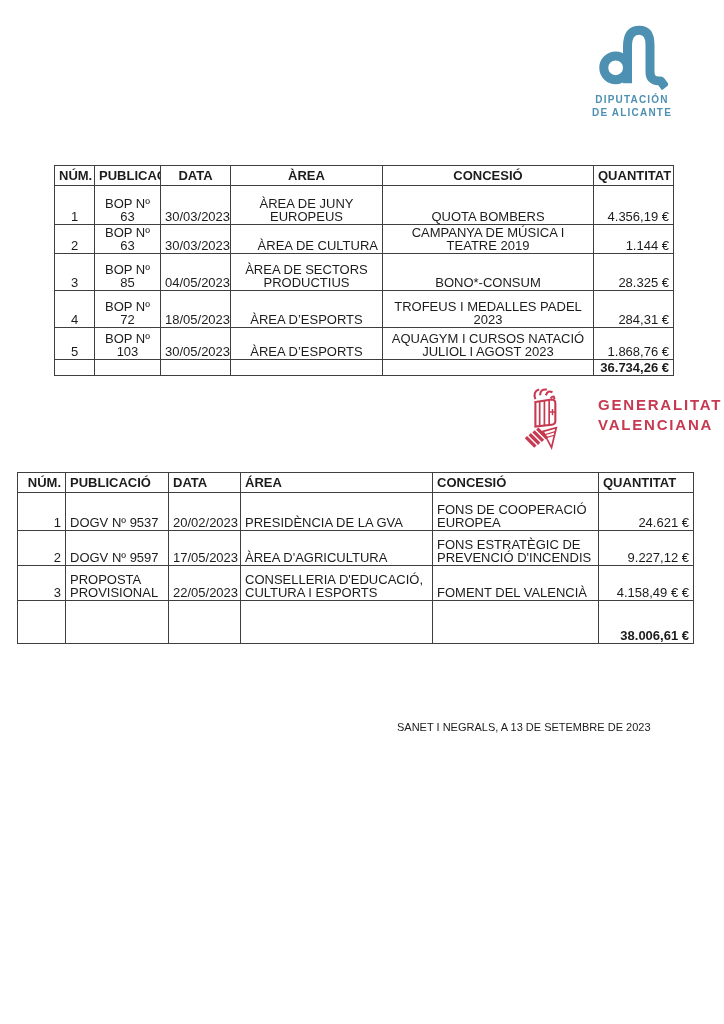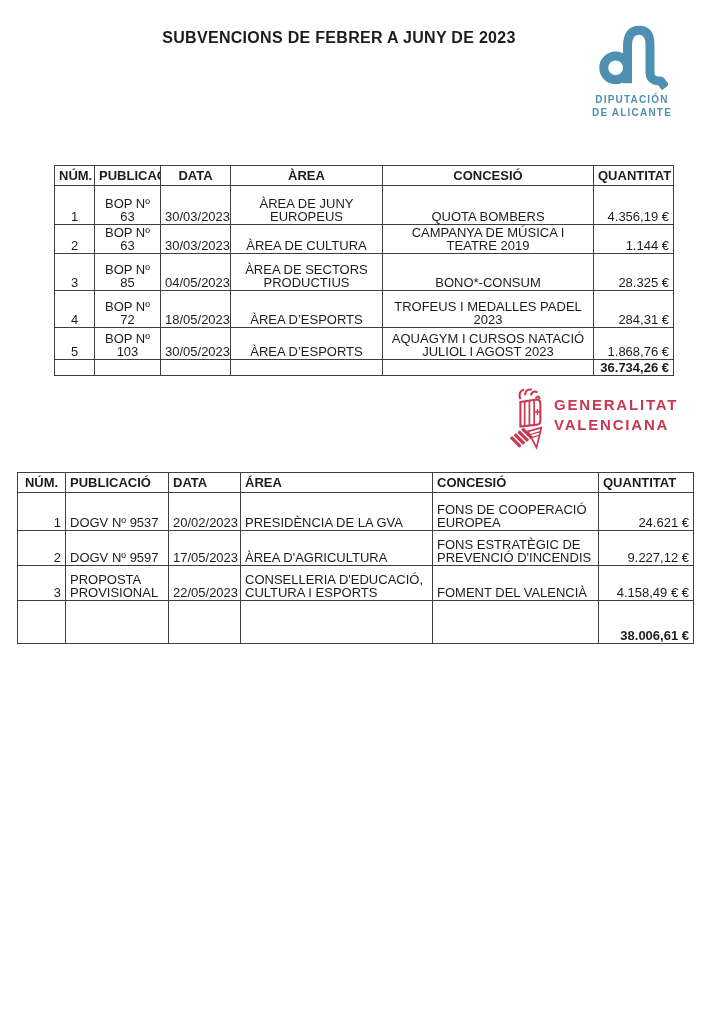--- a/index.html
+++ b/index.html
@@ -15,44 +15,43 @@
   }
   .doc-title{
     position:absolute;left:0;top:29px;width:678px;text-align:center;
     font-size:16px;font-weight:bold;letter-spacing:.3px;
   }
   
   .dip{position:absolute;left:580px;top:25px;width:104px;text-align:center;color:var(--blue);}
   .dip svg{display:block;margin:0 auto 2px auto;}
   .dip-line{font-size:10px;font-weight:bold;letter-spacing:1.2px;line-height:13px;}
   
-  .gva{position:absolute;left:509px;top:386px;display:flex;color:var(--red);}
+  .gva{position:absolute;left:524px;top:386px;display:flex;color:var(--red);gap:29px;}
   .gva svg{display:block;}
   .gva-text{margin-left:7px;padding-top:9px;}
   .gva-line{font-size:15px;font-weight:bold;letter-spacing:1.8px;line-height:20px;}
   
   table{position:absolute;border-collapse:collapse;table-layout:fixed;font-size:13px;line-height:13px;color:var(--text);}
   td{border:1px solid var(--grid);padding:1px 4px;vertical-align:bottom;overflow:hidden;}
   tr.hrow td{vertical-align:middle;font-weight:bold;}
   .t1{left:54px;top:165px;width:619px;}
   .t2{left:17px;top:472px;width:676px;}
   .t1 td{text-align:center;}
   .t2 td{text-align:left;}
   .t2 td.ncol{text-align:right;}
   td.qcol{text-align:right;}
-  td.left{text-align:center;}
+  td.left{text-align:right;}
   td.total{font-weight:bold;text-align:right;}
   .footer{position:absolute;left:397px;top:721px;font-size:11px;}
 </style>
 </head>
 <body>
 
 <div id="page">
 
-  <div class="doc-title">SUBVENCIONS DE FEBRER A JUNY DE 2023</div>
 
   <div class="dip">
     <svg width="72" height="66" viewBox="0 0 88 80" aria-hidden="true">
       <g stroke="currentColor" stroke-width="11" fill="none" stroke-linejoin="round">
         <circle cx="24" cy="52" r="14.5"></circle>
         <path d="M 38.5,71 L 38.5,26 Q 38.5,6 53,6 Q 66,6 66,24 L 66,57 Q 66,68 77,68 L 79,68 L 85,76"></path>
       </g>
     </svg>
     <div class="dip-line">DIPUTACIÓN</div>
     <div class="dip-line">DE ALICANTE</div>
@@ -191,14 +190,15 @@
       <td></td>
       <td></td>
       <td></td>
       <td></td>
       <td></td>
       <td class="total">38.006,61 €</td>
     </tr>
   </tbody>
     </table>
 
+  <div class="footer">SANET I NEGRALS, A 13 DE SETEMBRE DE 2023</div>
 
 </div>
 
 </body></html>

